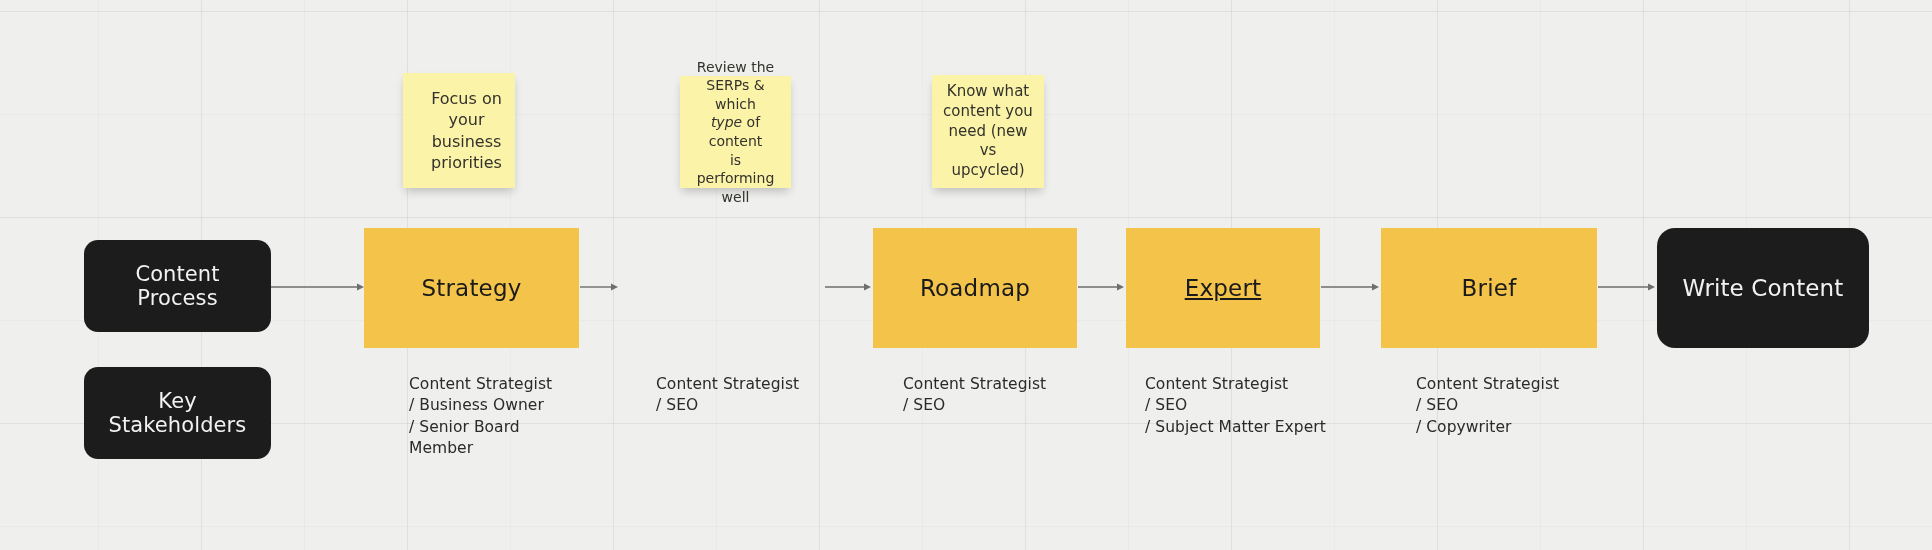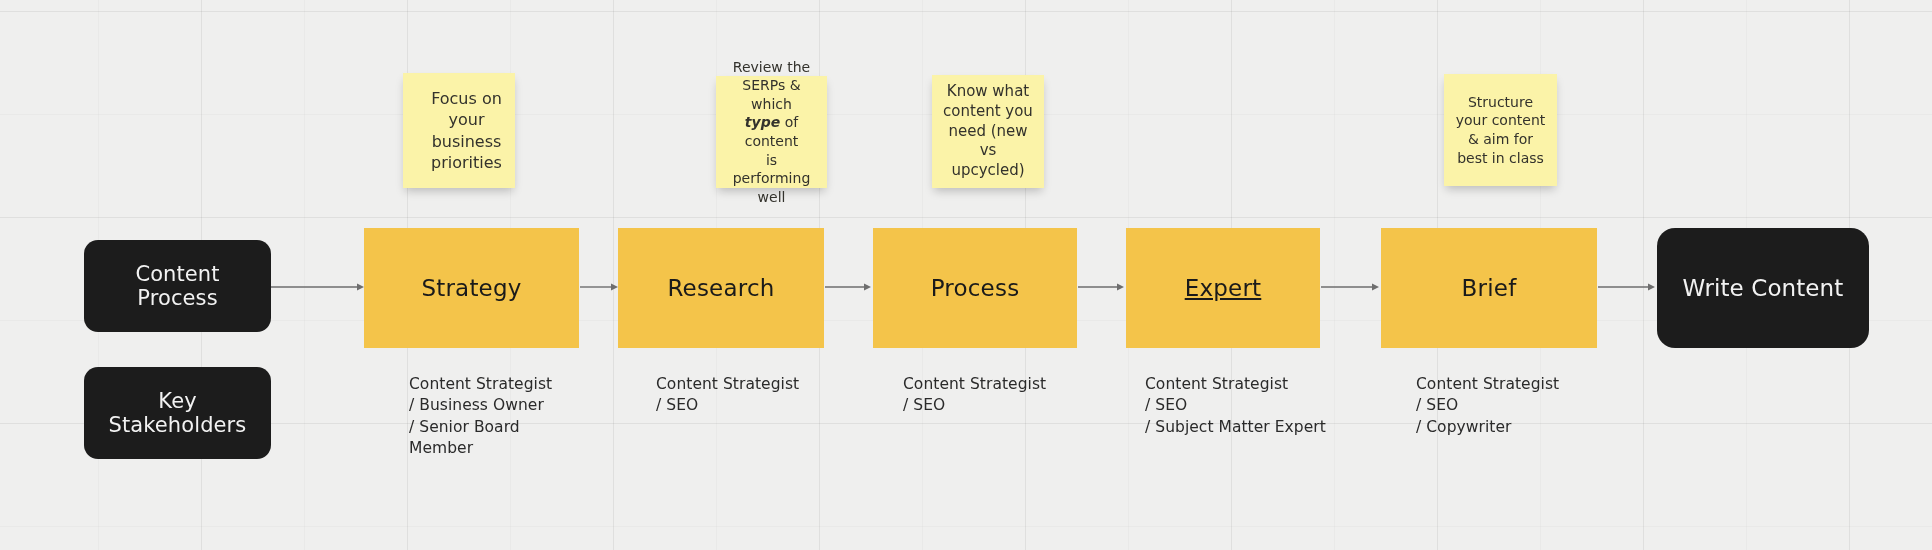--- a/index.html
+++ b/index.html
@@ -66,21 +66,21 @@
     display: flex;
     align-items: center;
     justify-content: center;
     text-align: center;
     color: #33322C;
     padding: 7px 9px;
     line-height: 1.33;
     box-shadow: 0 5px 9px -2px rgba(0,0,0,0.22);
   }
   .sticky .note-text { display: block; width: 100%; }
-  .sticky em { font-style: italic; font-weight: bold; }
+  .sticky em { font-style: italic; }
 
   
   .roles {
     position: absolute;
     font-size: 15.5px;
     font-weight: 400;
     color: #2A2A2A;
     line-height: 1.38;
     white-space: pre-line;
     letter-spacing: 0.05px;
@@ -104,52 +104,46 @@
   </div>
 
   <div class="dark-node" style="left:1657px; top:228px; width:212px; height:120px; border-radius:18px; font-size:23px;">
     <span>Write Content</span>
   </div>
 
   <div class="stage-box" style="left:364px; top:228px; width:215px; height:120px;">
     <span>Strategy</span>
   </div>
 
-  <div class="stage-box" style="left:618px; top:228px; width:206px; height:120px;">
-    <span>Research</span>
-  </div>
 
   <div class="stage-box" style="left:873px; top:228px; width:204px; height:120px;">
-    <span>Process</span>
+    <span>Roadmap</span>
   </div>
 
   <div class="stage-box" style="left:1126px; top:228px; width:194px; height:120px;text-decoration:underline;">
     <span>Expert</span>
   </div>
 
   <div class="stage-box" style="left:1381px; top:228px; width:216px; height:120px;">
     <span>Brief</span>
   </div>
 
   <div class="sticky" style="left:403px; top:73px; width:112px; height:115px; font-size:16px;padding-left:24px;">
     <span class="note-text">Focus on<br>your<br>business<br>priorities</span>
   </div>
 
-  <div class="sticky" style="left:680px; top:76px; width:111px; height:112px; font-size:14px;margin-left:36px;">
+  <div class="sticky" style="left:680px; top:76px; width:111px; height:112px; font-size:14px;">
     <span class="note-text">Review the<br>SERPs &amp; which<br><em>type</em> of content<br>is performing<br>well</span>
   </div>
 
   <div class="sticky" style="left:932px; top:75px; width:112px; height:113px; font-size:15px;">
     <span class="note-text">Know what<br>content you<br>need (new<br>vs upcycled)</span>
   </div>
 
 
-  <div class="sticky" style="left:1444px; top:74px; width:113px; height:112px; font-size:14px;">
-    <span class="note-text">Structure<br>your content<br>&amp; aim for<br>best in class</span>
-  </div>
 
   <div class="roles" style="left:409px; top:374px; width:200px;">Content Strategist
 / Business Owner
 / Senior Board
 Member</div>
 
   <div class="roles" style="left:656px; top:374px; width:200px;">Content Strategist
 / SEO</div>
 
   <div class="roles" style="left:903px; top:374px; width:200px;">Content Strategist

